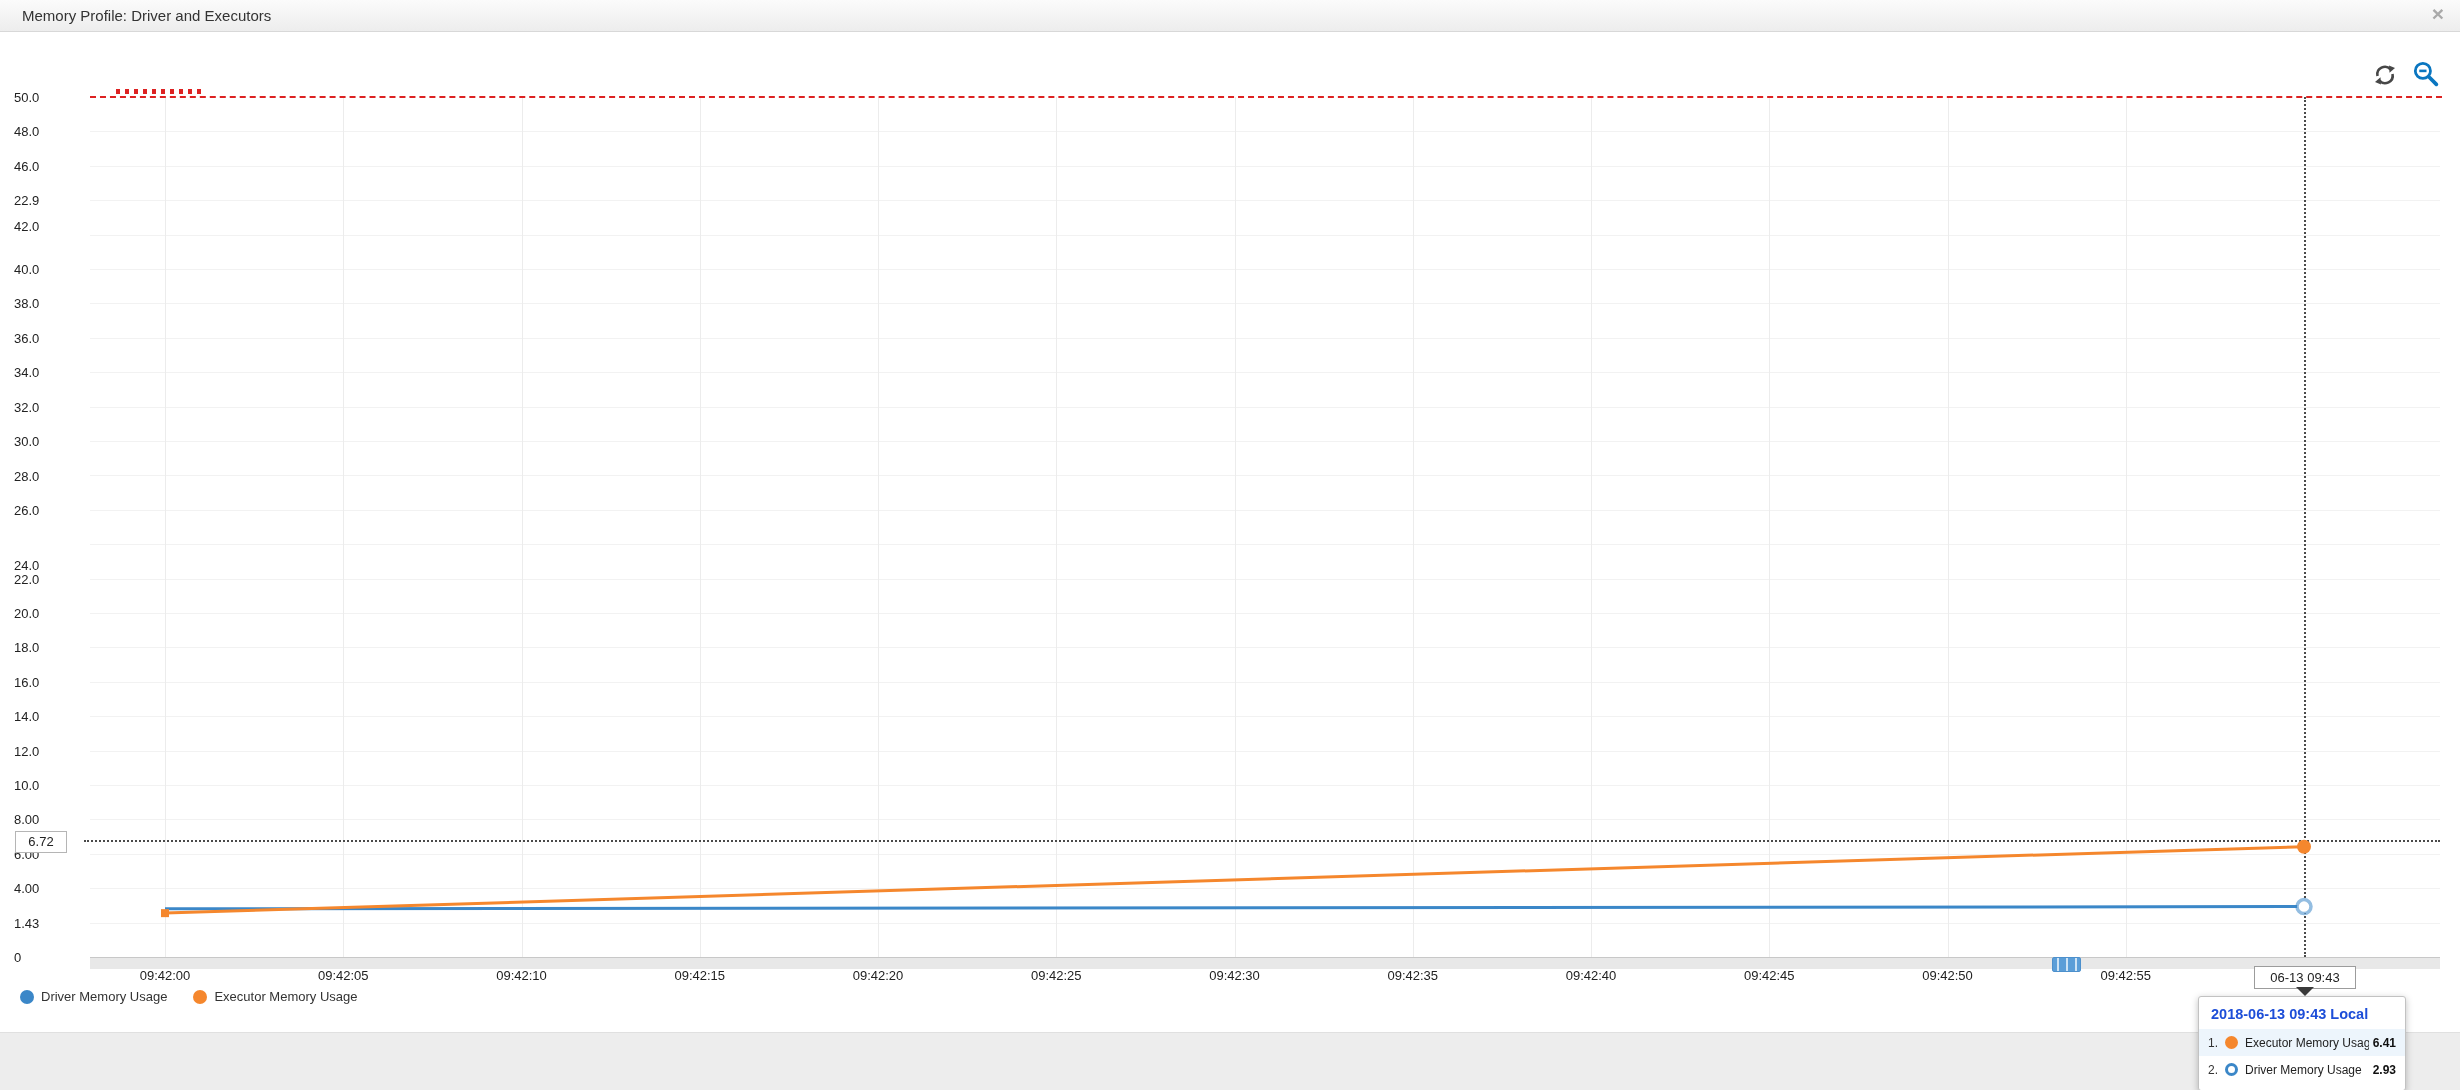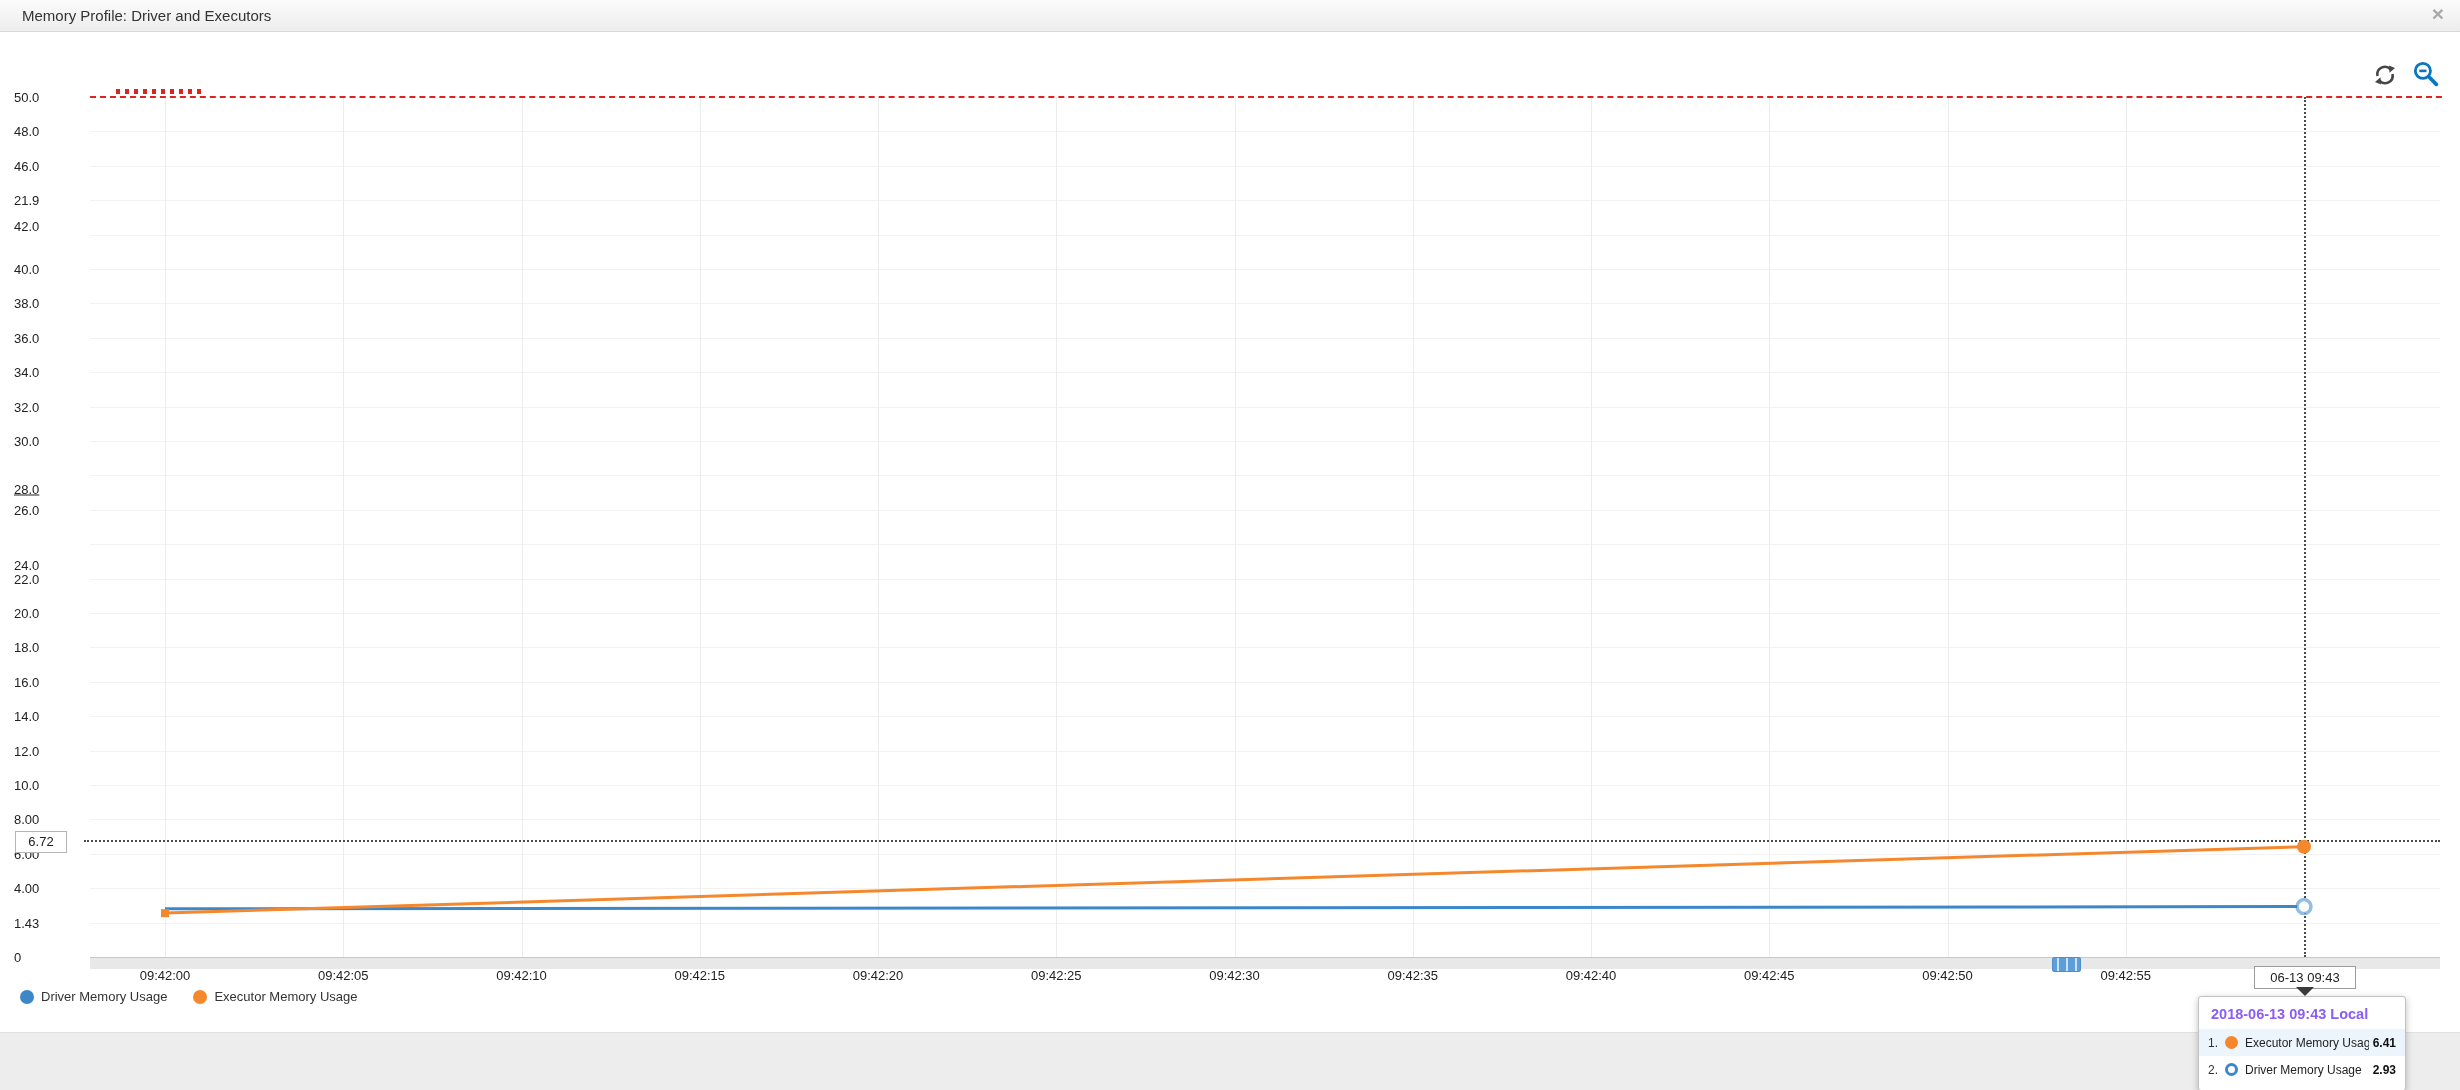--- a/index.html
+++ b/index.html
@@ -42,21 +42,21 @@
   .band{position:absolute;left:90px;top:958px;width:2350px;height:11px;background:#e8e8e8;z-index:4;cursor:pointer;}
   .thumb{position:absolute;left:2052px;top:957px;width:27px;height:13px;border-radius:2px;background:repeating-linear-gradient(90deg,#5b9ed8 0 4px,#cde3f5 4px 6px,#5b9ed8 6px 9px);border:1px solid #4d90cc;z-index:5;cursor:grab;}
 
   
   .legend{position:absolute;left:20px;top:989px;display:flex;align-items:center;gap:26px;font-size:13px;color:#333;z-index:6;}
   .leg-item{display:flex;align-items:center;gap:7px;cursor:pointer;}
   .leg-dot{width:14px;height:14px;border-radius:50%;flex:0 0 auto;}
 
   
   .tt{position:absolute;left:2198px;top:996px;width:206px;background:#fff;border:1px solid #c2c2c2;border-radius:3px;box-shadow:0 2px 7px rgba(0,0,0,.25);z-index:20;padding:7px 0;font-size:12px;color:#222;}
-  .tt-h{font-weight:700;font-size:14.5px;color:#8b5cf6;padding:2px 12px 7px;white-space:nowrap;}
+  .tt-h{font-weight:700;font-size:14.5px;color:#1d4ed8;padding:2px 12px 7px;white-space:nowrap;}
   .tt-row{display:flex;align-items:center;height:27px;padding:0 9px;}
   .tt-row.hl{background:#edf5fc;}
   .tt-i{width:17px;color:#333;flex:0 0 auto;}
   .tt-dot{width:13px;height:13px;border-radius:50%;margin-right:7px;flex:0 0 auto;box-sizing:border-box;}
   .tt-dot.open{background:#fff;border:3px solid;}
   .tt-l{flex:1;white-space:nowrap;overflow:hidden;}
   .tt-v{font-weight:700;color:#0f0f0f;padding-left:4px;}
 
   
   .ftr{position:absolute;left:0;right:0;top:1032px;height:58px;background:#ededed;border-top:1px solid #e0e0e0;z-index:7;}
@@ -91,37 +91,37 @@
       </svg>
     </span>
   </div>
 
   <div id="grid-layer">
       <div class="ylab" style="top: 97px;">50.0</div>
       <div class="ylab" style="top: 131.4px;">48.0</div>
       <div class="hgrid" style="top: 131.4px;"></div>
       <div class="ylab" style="top: 165.8px;">46.0</div>
       <div class="hgrid" style="top: 165.8px;"></div>
-      <div class="ylab" style="top: 200.2px;">21.9</div>
+      <div class="ylab" style="top: 200.2px;">22.9</div>
       <div class="hgrid" style="top: 200.2px;"></div>
       <div class="ylab" style="top: 226px;">42.0</div>
       <div class="hgrid" style="top: 234.6px;"></div>
       <div class="ylab" style="top: 269px;">40.0</div>
       <div class="hgrid" style="top: 269px;"></div>
       <div class="ylab" style="top: 303.4px;">38.0</div>
       <div class="hgrid" style="top: 303.4px;"></div>
       <div class="ylab" style="top: 337.8px;">36.0</div>
       <div class="hgrid" style="top: 337.8px;"></div>
       <div class="ylab" style="top: 372.2px;">34.0</div>
       <div class="hgrid" style="top: 372.2px;"></div>
       <div class="ylab" style="top: 406.6px;">32.0</div>
       <div class="hgrid" style="top: 406.6px;"></div>
       <div class="ylab" style="top: 441px;">30.0</div>
       <div class="hgrid" style="top: 441px;"></div>
-      <div class="ylab" style="top: 489px; text-decoration: underline;">28.0</div>
+      <div class="ylab" style="top: 476px;">28.0</div>
       <div class="hgrid" style="top: 475.4px;"></div>
       <div class="ylab" style="top: 509.8px;">26.0</div>
       <div class="hgrid" style="top: 509.8px;"></div>
       <div class="ylab" style="top: 565px;">24.0</div>
       <div class="hgrid" style="top: 544.2px;"></div>
       <div class="ylab" style="top: 578.6px;">22.0</div>
       <div class="hgrid" style="top: 578.6px;"></div>
       <div class="ylab" style="top: 613px;">20.0</div>
       <div class="hgrid" style="top: 613px;"></div>
       <div class="ylab" style="top: 647.4px;">18.0</div>

